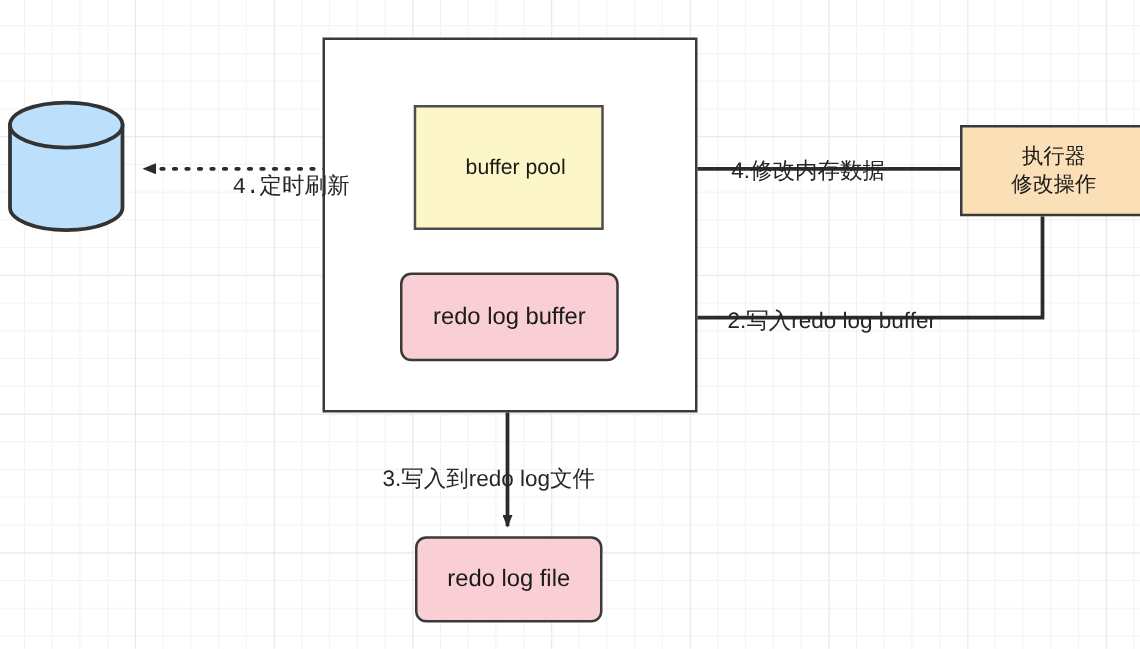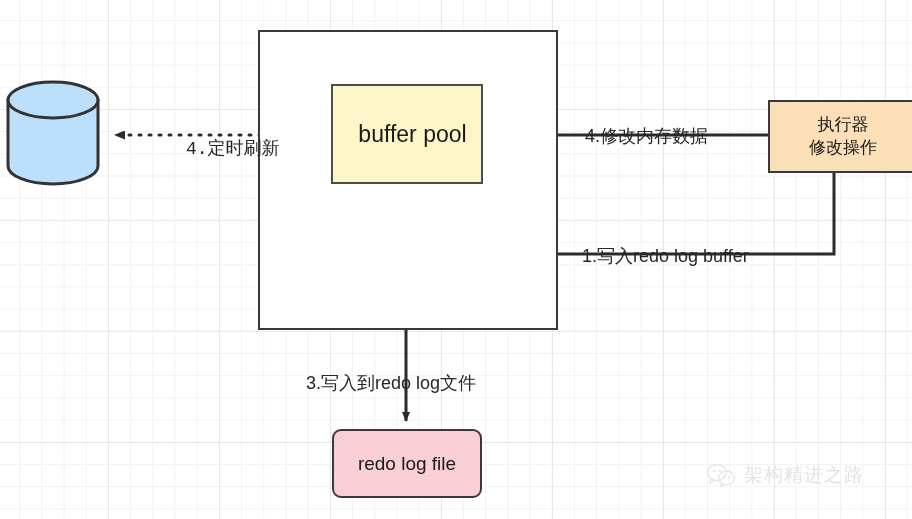--- a/index.html
+++ b/index.html
@@ -51,21 +51,21 @@
     background: #ffffff;
     border: 2.5px solid #3a3a3a;
   }
   .buffer-pool {
     left: 331px;
     top: 84px;
     width: 152px;
     height: 100px;
     background: #fcf6c8;
     border: 2.5px solid #4d4d4d;
-    font-size: 23px;
+    font-size: 17px;
     padding-left: 11px;
   }
   .redo-log-buffer {
     left: 320px;
     top: 218px;
     width: 175px;
     height: 71px;
     background: #f9ced5;
     border: 2.5px solid #3a3a3a;
     border-radius: 9px;
@@ -153,44 +153,32 @@
       <line x1="406" y1="289" x2="406" y2="421" stroke="#2b2b2b" stroke-width="3" marker-end="url(#arrowhead)"></line>
     </g>
   </svg>
 
   <div class="node container-box"></div>
 
   <div class="node buffer-pool">
     <span>buffer pool</span>
   </div>
 
+  <div class="node redo-log-buffer">
+    <span>redo log buffer</span>
+  </div>
 
   <div class="node redo-log-file">
     <span>redo log file</span>
   </div>
 
   <div class="node executor">
     <span>执行器
 修改操作</span>
   </div>
 
   <div class="edge-label label-1">4.修改内存数据</div>
-  <div class="edge-label label-2">1.写入redo log buffer</div>
+  <div class="edge-label label-2">2.写入redo log buffer</div>
   <div class="edge-label label-3">3.写入到redo log文件</div>
   <div class="edge-label label-4">4.定时刷新</div>
 
-  <div class="watermark">
-    <span>
-      <svg width="30" height="24" viewBox="0 0 30 24" xmlns="http://www.w3.org/2000/svg">
-        <ellipse cx="11" cy="9.5" rx="9.5" ry="8" fill="none" stroke="#e6e6e6" stroke-width="1.4"></ellipse>
-        <path d="M5,16 L3.5,20.5 L8,18" fill="none" stroke="#e6e6e6" stroke-width="1.4" stroke-linejoin="round"></path>
-        <circle cx="8" cy="8" r="1.3" fill="#e6e6e6"></circle>
-        <circle cx="14" cy="8" r="1.3" fill="#e6e6e6"></circle>
-        <ellipse cx="20.5" cy="15" rx="8" ry="6.8" fill="none" stroke="#e6e6e6" stroke-width="1.4"></ellipse>
-        <path d="M16,20.5 L14.8,23.5 L18.2,22" fill="none" stroke="#e6e6e6" stroke-width="1.4" stroke-linejoin="round"></path>
-        <circle cx="18" cy="13.8" r="1.1" fill="#e6e6e6"></circle>
-        <circle cx="23" cy="13.8" r="1.1" fill="#e6e6e6"></circle>
-      </svg>
-    </span>
-    <span>架构精进之路</span>
-  </div>
 
 </div>
 
 </body></html>

